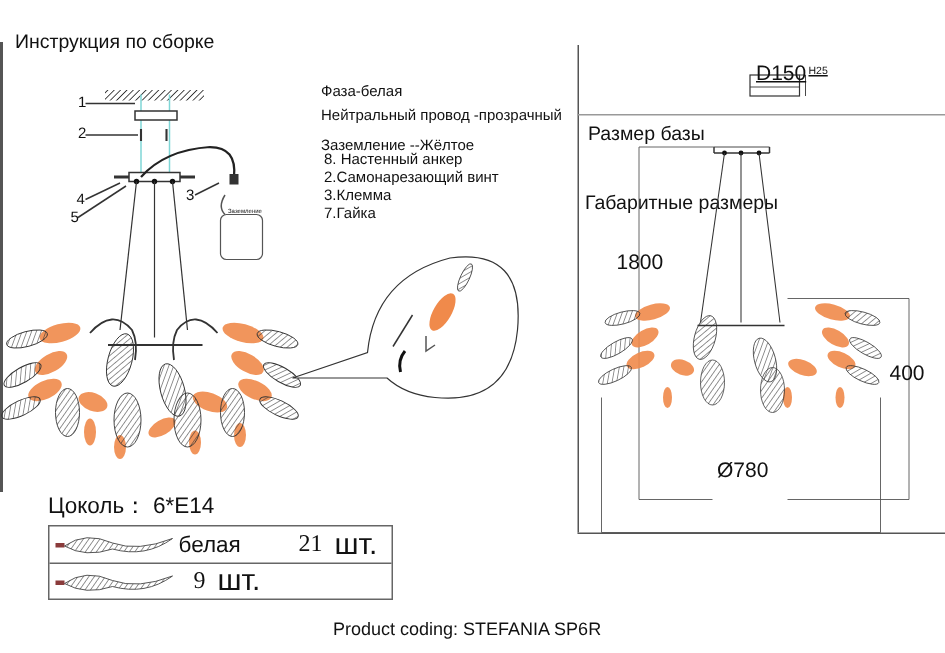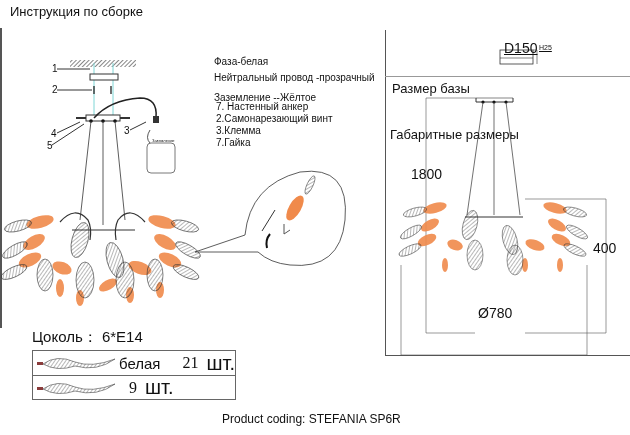--- a/index.html
+++ b/index.html
@@ -1,28 +1,28 @@
 <!DOCTYPE html>
 <html><head>
 <meta charset="utf-8">
 <style>
   * { box-sizing: border-box; margin: 0; padding: 0; }
   html, body { width: 630px; height: 435px; background: #ffffff; overflow: hidden; }
   body { position: relative; font-family: "Liberation Sans", sans-serif; color: #111; }
   .abs { position: absolute; }
-  .title { left: 10px; top: 4px; font-size: 13px; }
+  .title { left: 10px; top: 20px; font-size: 13px; }
   .leftbar { left: 0; top: 28px; width: 2px; height: 300px; background: #555; }
   .info { left: 214px; font-size: 10px; line-height: 12px; }
   .rightframe-left { left: 385px; top: 30px; width: 1px; height: 325px; background: #555; }
   .rightframe-bottom { left: 385px; top: 355px; width: 245px; height: 1px; background: #555; }
   .rightframe-div { left: 385px; top: 76px; width: 245px; height: 1px; background: #999; }
   .rtitle { font-size: 13px; margin-top: 48px; }
   .dimtext { font-size: 14px; }
   .cokol { left: 32px; top: 328px; font-size: 15px; }
-  .table { left: 32px; top: 350px; width: 204px; border: 1px solid #666; }
+  .table { left: 32px; top: 350px; width: 230px; border: 1px solid #666; }
   .trow { height: 24px; display: flex; align-items: center; position: relative; }
   .trow + .trow { border-top: 1px solid #666; }
   .trow .leaf { width: 80px; height: 18px; margin-left: 4px; }
   .trow .name { font-size: 15px; margin-left: 2px; width: 72px; }
   .trow .qty { font-family: "Liberation Serif", serif; font-size: 16px; width: 24px; text-align: right; }
   .trow .unit { font-size: 20px; margin-left: 8px; }
   .footer { left: 222px; top: 412px; font-size: 12px; }
   svg { position: absolute; overflow: visible; }
 </style>
 </head>
@@ -80,21 +80,21 @@
 <div class="abs" style="left:51px;top:128px;font-size:10px">4</div>
 <div class="abs" style="left:47px;top:140px;font-size:10px">5</div>
 <div class="abs" style="left:152px;top:138px;font-size:4px">Заземление</div>
 
 <div class="abs info" style="top:56px">
   <div style="margin-bottom:4px">Фаза-белая</div>
   <div style="margin-bottom:8px">Нейтральный провод -прозрачный</div>
   <div>Заземление --Жёлтое</div>
 </div>
 <div class="abs info" style="top:101px;left:216px">
-  <div>7. Настенный анкер</div>
+  <div>8. Настенный анкер</div>
   <div>2.Самонарезающий винт</div>
   <div>3.Клемма</div>
   <div>7.Гайка</div>
 </div>
 
 <svg style="left:0;top:180px;width:210px;height:130px">
   <line x1="72" y1="50" x2="135" y2="50" stroke="#333" stroke-width="1.2"></line>
   <g fill="#f08a4b" opacity="0.9">
     <ellipse cx="40" cy="42" rx="14" ry="6" transform="rotate(-15 40 42)"></ellipse>
     <ellipse cx="34" cy="62" rx="12" ry="6" transform="rotate(-30 34 62)"></ellipse>

